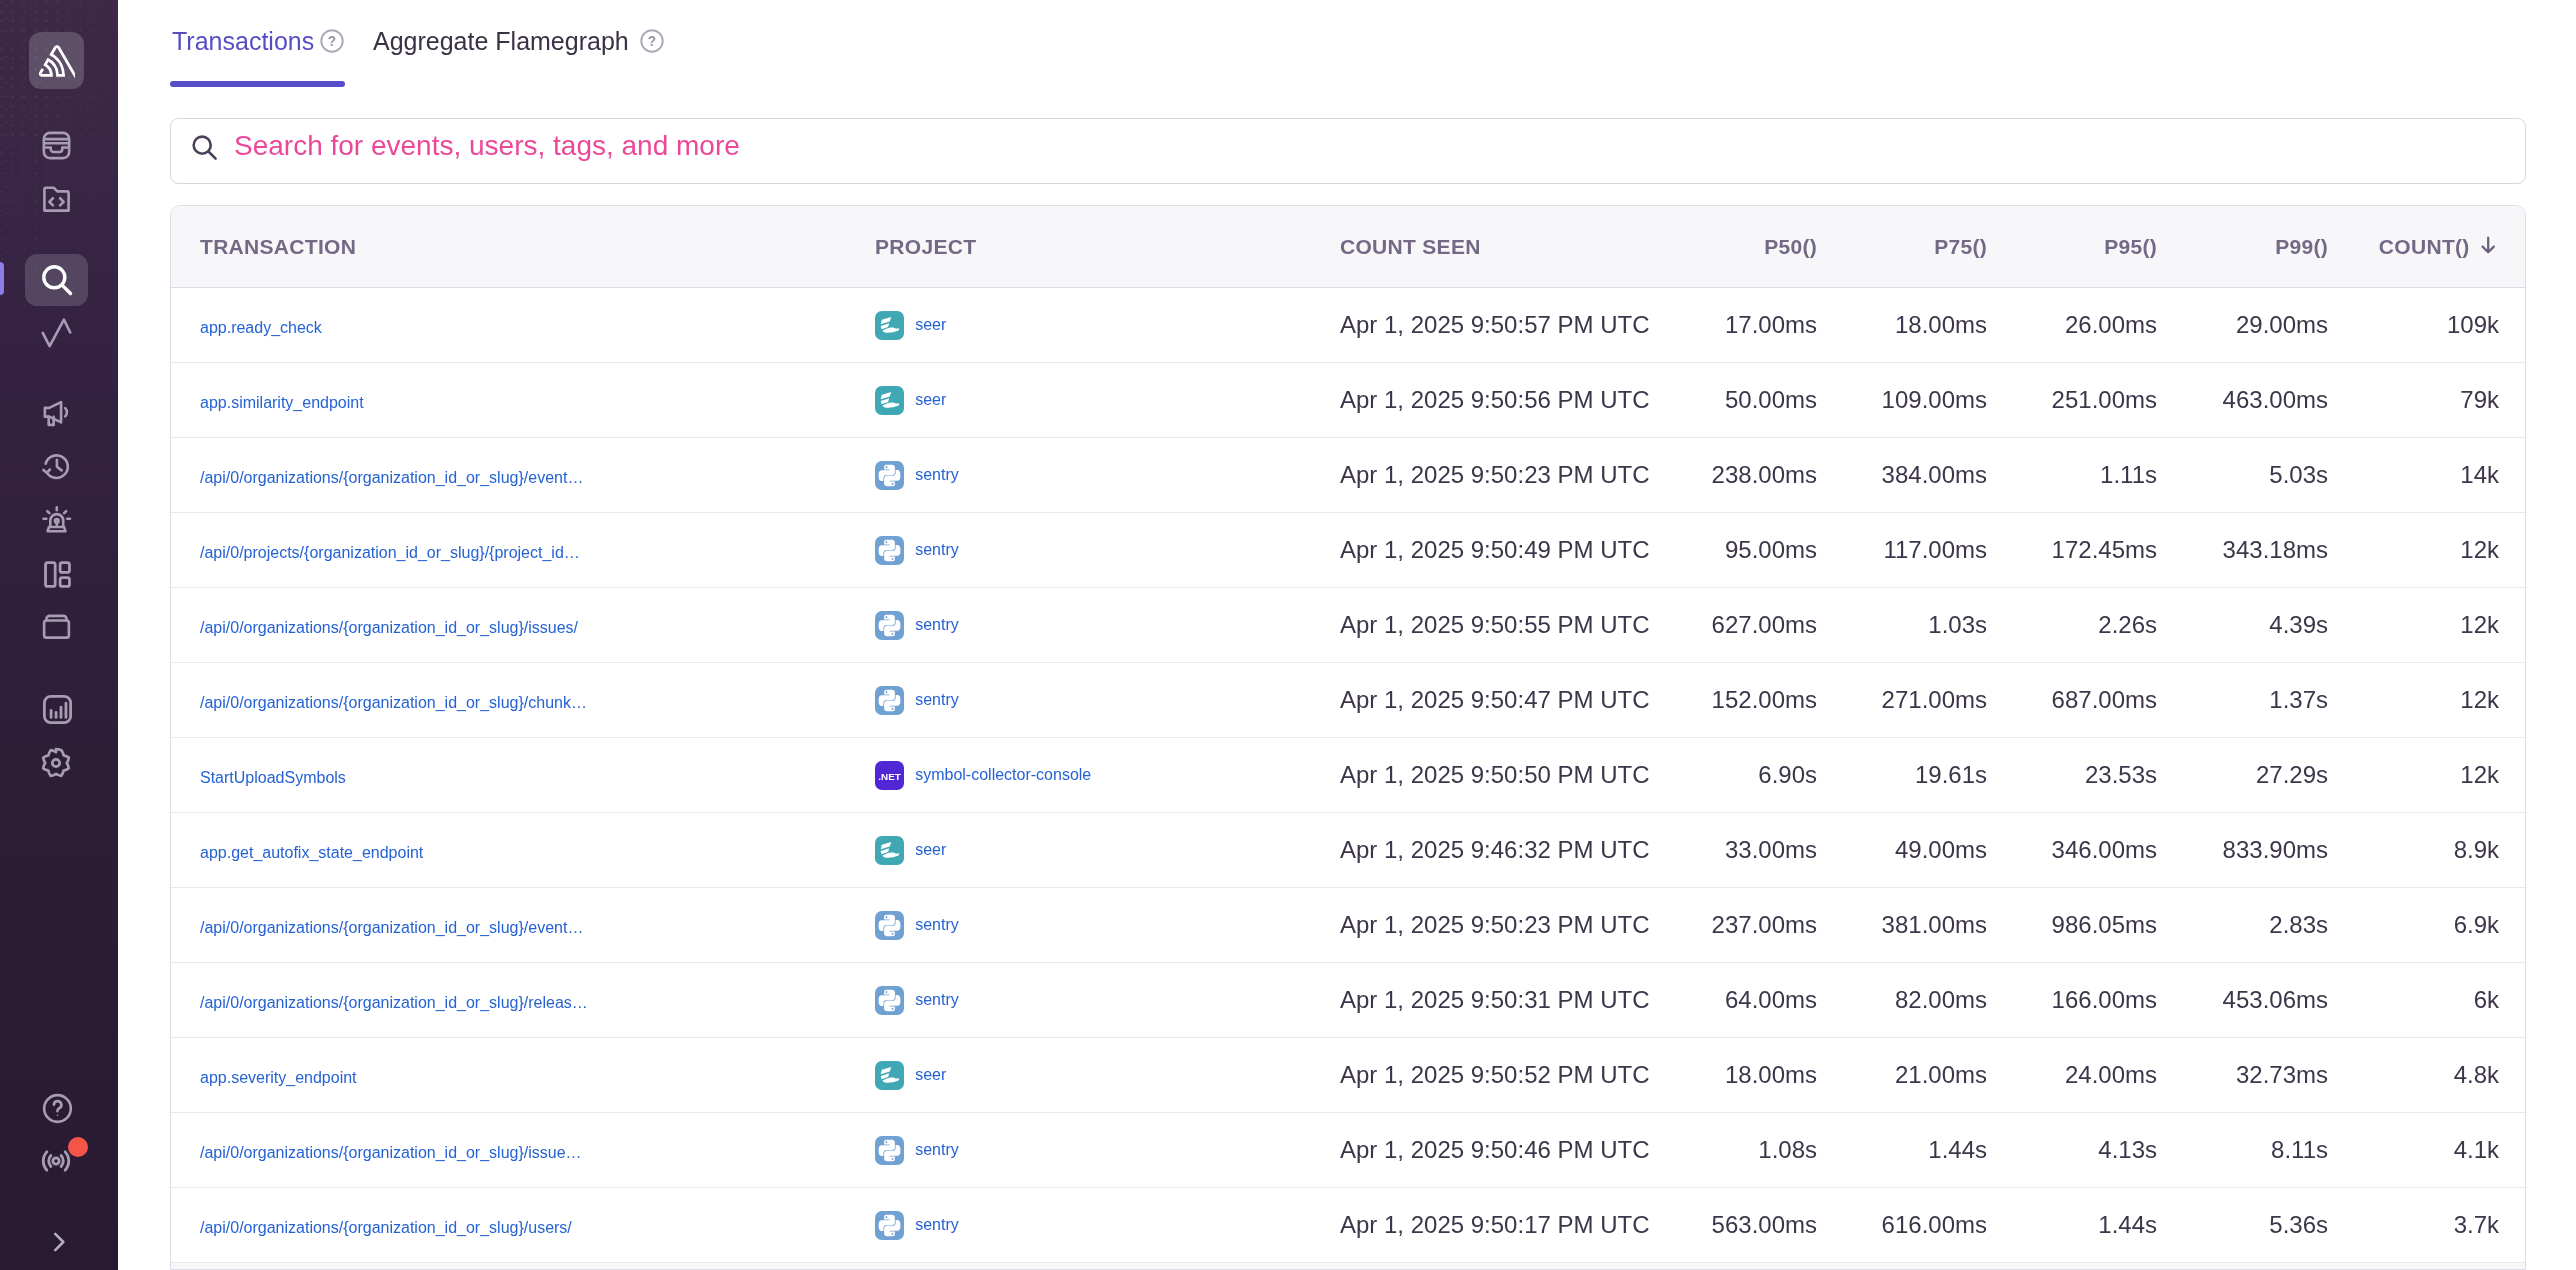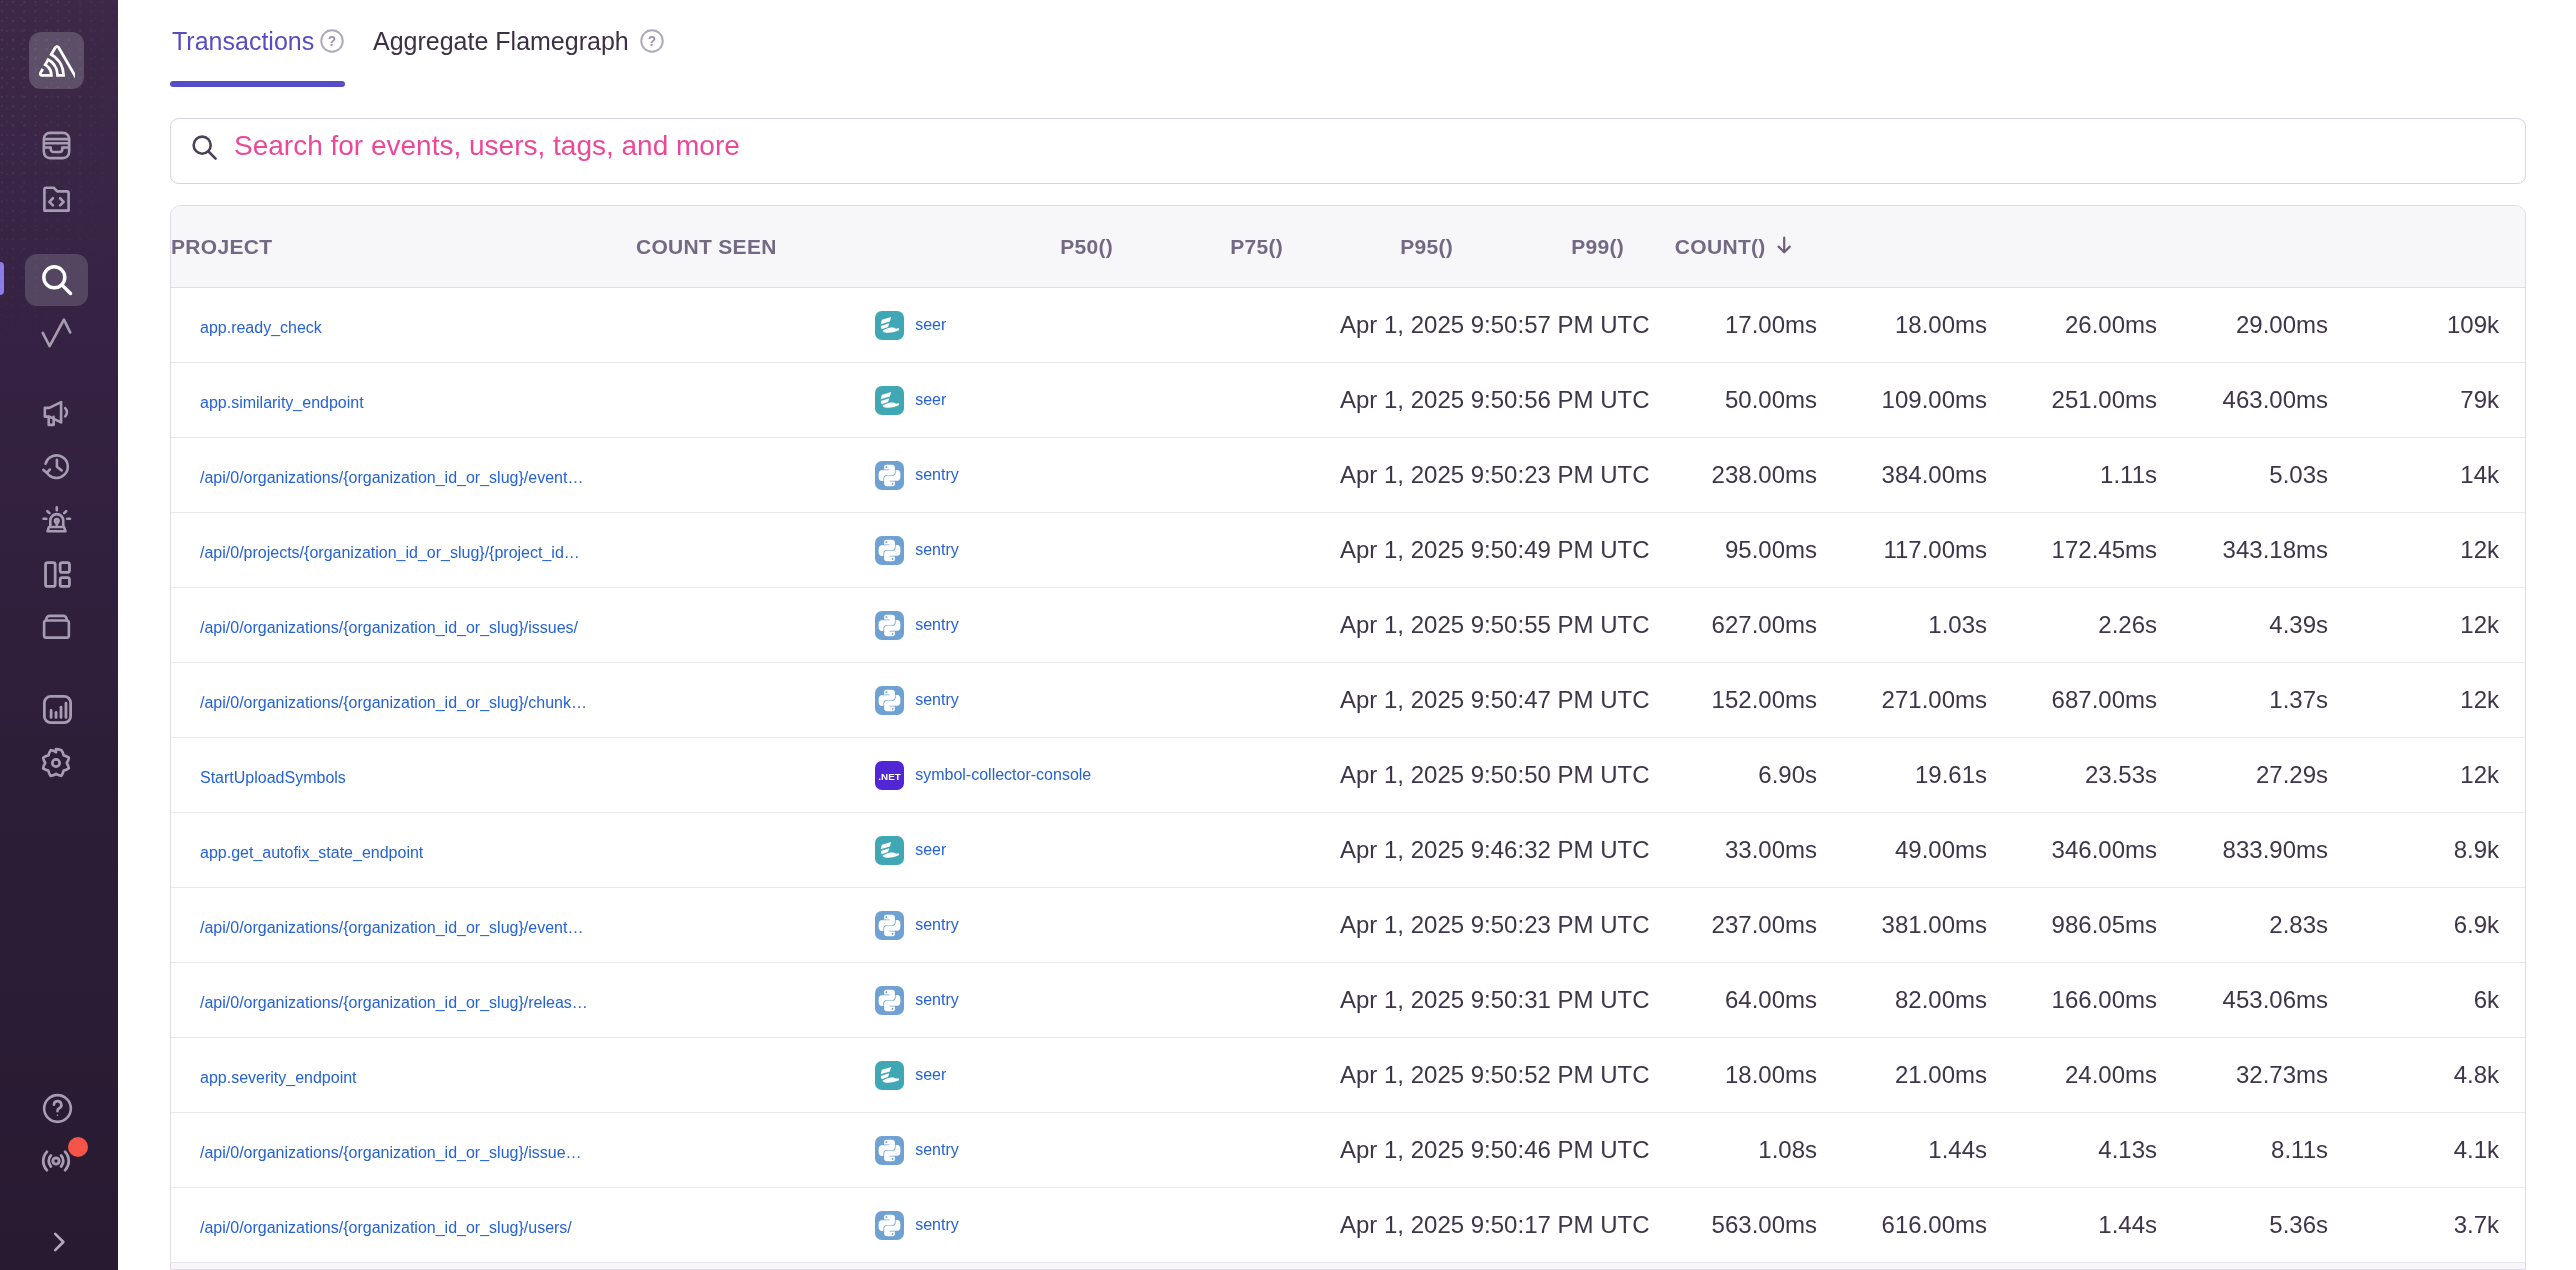--- a/index.html
+++ b/index.html
@@ -60,20 +60,21 @@
   </div>
   <div class="searchbox">
     <svg width="31" height="31" viewBox="0 0 24 24" fill="none" stroke="#4a4058" stroke-width="2" stroke-linecap="round">
         <circle cx="10.2" cy="10.2" r="6.6"></circle>
         <path d="M15.3 15.3 L20.6 20.6"></path>
       </svg>
     <div class="ph">Search for events, users, tags, and more</div>
   </div>
   <div class="tablebox">
     <div class="thead">
+      <div class="c1">TRANSACTION</div>
       <div class="c2">PROJECT</div>
       <div class="c3">COUNT SEEN</div>
       <div class="c4">P50()</div>
       <div class="c5">P75()</div>
       <div class="c6">P95()</div>
       <div class="c7">P99()</div>
       <div class="c8">COUNT()<svg class="hdr-arrow" width="22.4" height="22.4" viewBox="0 0 24 24" fill="none" stroke="#6b5f7d" stroke-width="2.4" stroke-linecap="round" stroke-linejoin="round">
             <path d="M12 4 V19"></path>
             <path d="M6 13.5 L12 19.5 L18 13.5"></path>
           </svg></div>

